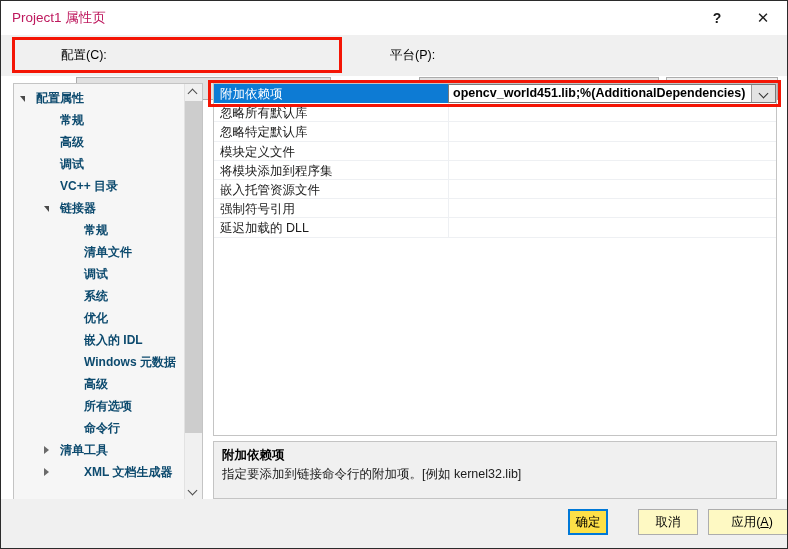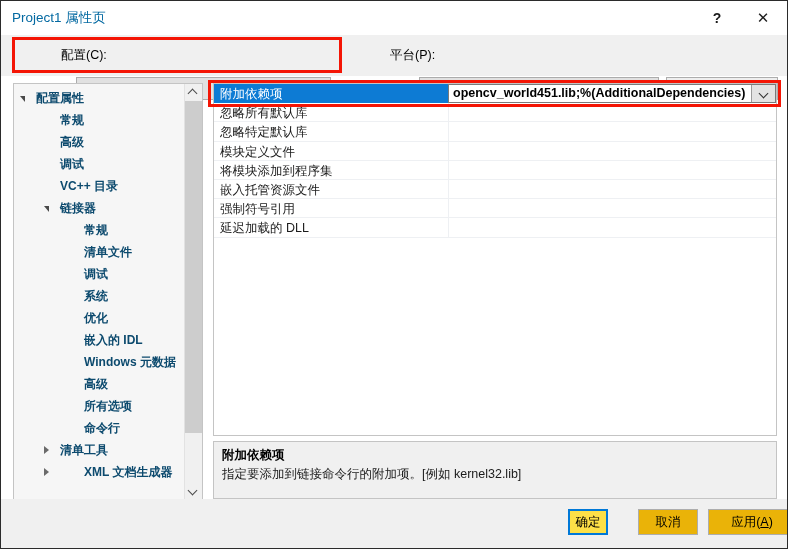--- a/index.html
+++ b/index.html
@@ -34,21 +34,21 @@
     left: 0; top: 0;
     width: 786px;
     height: 34px;
     background: #ffffff;
   }
   #title-text {
     position: absolute;
     left: 11px;
     top: 8px;
     font-size: 13.5px;
-    color: #0369a1;
+    color: #be185d;
     white-space: nowrap;
   }
   .titlebtn {
     position: absolute;
     top: 0;
     width: 44px;
     height: 34px;
     cursor: default;
     display: flex;
     align-items: center;
@@ -382,21 +382,21 @@
     top: 498px;
     width: 786px;
     height: 49px;
     background: #f0f0f0;
   }
   .footer-btn {
     position: absolute;
     top: 10px;
     height: 26px;
     box-sizing: border-box;
-    background: #eab308;
+    background: #fef9c3;
     border: 1px solid #adadad;
     font-family: inherit;
     font-size: 12.5px;
     color: #000000;
     padding: 0;
     cursor: default;
     white-space: nowrap;
   }
   #ok-btn {
     left: 567px;

